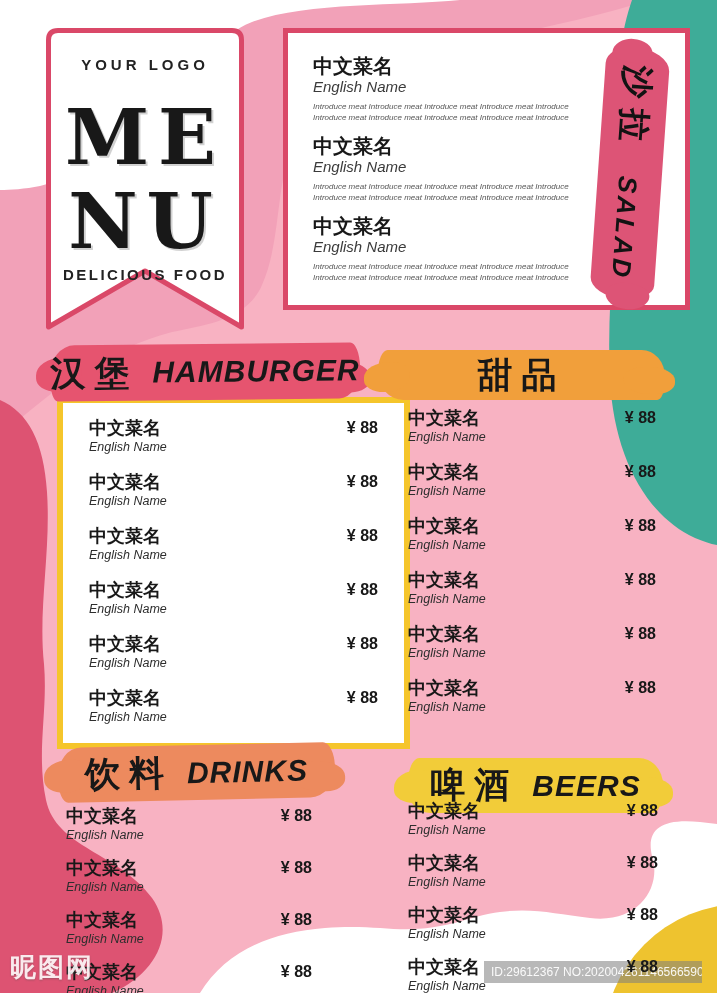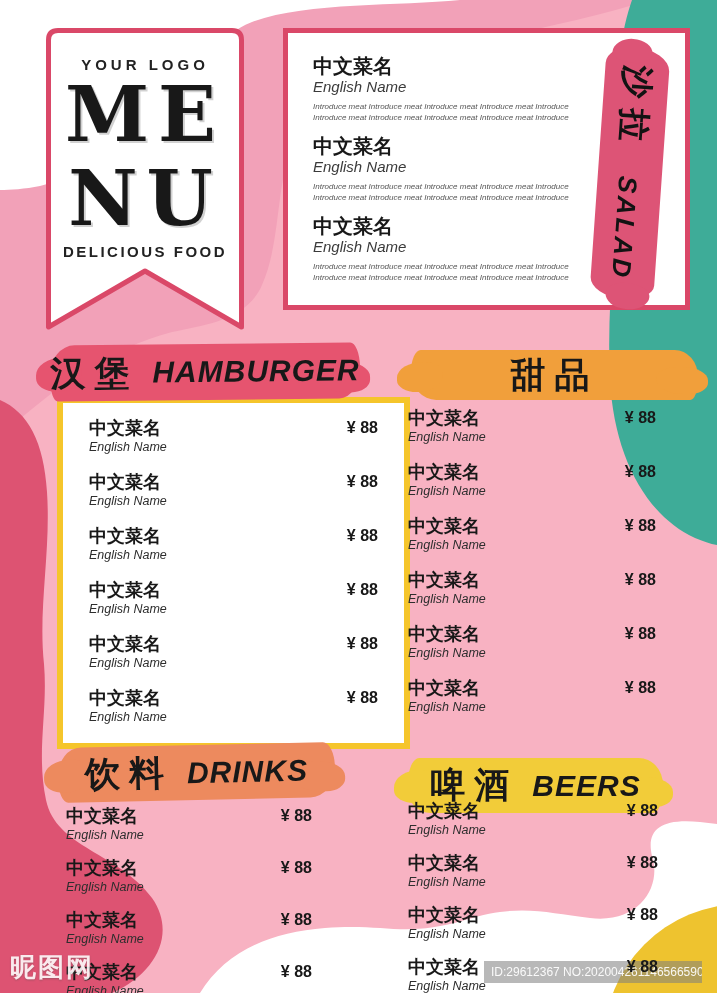--- a/index.html
+++ b/index.html
@@ -10,21 +10,21 @@
   }
   .bg-svg{position:absolute;left:0;top:0;width:717px;height:993px;}
 
   
   .ribbon{position:absolute;left:46px;top:28px;width:239px;height:302px;z-index:3;}
   .ribbon svg{position:absolute;left:0;top:0;}
   .ribbon-content{position:absolute;left:0;top:0;width:198px;text-align:center;}
   .logo-top{margin-top:28px;font-size:15px;font-weight:bold;letter-spacing:4px;color:#222;}
   .logo-big{font-family:"DejaVu Serif", serif;font-weight:bold;font-size:76px;line-height:84px;
             letter-spacing:9px;color:#181818;text-shadow:2px 2px 0 rgba(0,0,0,.18);}
-  .logo-big.first{margin-top:0;}
+  .logo-big.first{margin-top:23px;}
   .logo-bottom{margin-top:2px;font-size:15px;font-weight:bold;letter-spacing:2.5px;color:#222;}
 
   
   .featured-box{position:absolute;left:283px;top:28px;width:397px;height:272px;
     background:#fff;border:5px solid #da4868;z-index:2;}
   .fi{margin:0 0 11px 25px;}
   .fi:first-child{margin-top:21px;}
   .fi-n{font-size:20px;font-weight:bold;line-height:24px;}
   .fi-e{font-size:15px;font-style:italic;color:#3a3a3a;line-height:18px;margin-bottom:5px;}
   .fi-d{font-size:8px;font-style:italic;color:#555;line-height:11px;white-space:nowrap;
@@ -43,21 +43,21 @@
   
   .brush{position:absolute;display:flex;align-items:center;justify-content:center;gap:14px;z-index:2;}
   .brush:before{content:"";position:absolute;left:-14px;top:12px;width:46px;height:60%;
     background:inherit;border-radius:60% 40% 55% 45%/55% 45% 60% 40%;}
   .brush:after{content:"";position:absolute;right:-10px;bottom:6px;width:52px;height:55%;
     background:inherit;border-radius:45% 55% 40% 60%/50% 55% 45% 60%;}
   .brush-cn{font-size:35px;font-weight:bold;letter-spacing:9px;z-index:1;}
   .brush-en{font-size:30px;font-weight:bold;font-style:italic;letter-spacing:1px;z-index:1;}
   .brush-hamburger{left:50px;top:344px;width:310px;height:56px;background:#e6546f;
     border-radius:26px 10px 22px 8px/55% 45% 60% 40%;transform:rotate(-0.6deg);}
-  .brush-sweet{left:411px;top:350px;width:287px;height:50px;background:#f19f3b;
+  .brush-sweet{left:378px;top:350px;width:287px;height:50px;background:#f19f3b;
     border-radius:10px 24px 8px 26px/45% 55% 42% 58%;}
   .brush-drinks{left:58px;top:745px;width:277px;height:55px;background:#ed8a5e;
     border-radius:24px 12px 26px 10px/55% 45% 58% 42%;transform:rotate(-1.2deg);}
   .brush-beers{left:408px;top:758px;width:255px;height:55px;background:#f2cc39;
     border-radius:12px 26px 10px 24px/48% 52% 55% 45%;}
 
   
   .hamburger-box{position:absolute;left:57px;top:397px;width:289px;height:326px;
     background:#fff;border:6px solid #f5c52b;z-index:1;padding:14px 26px 0 26px;}
   .col-items{position:absolute;z-index:3;}

